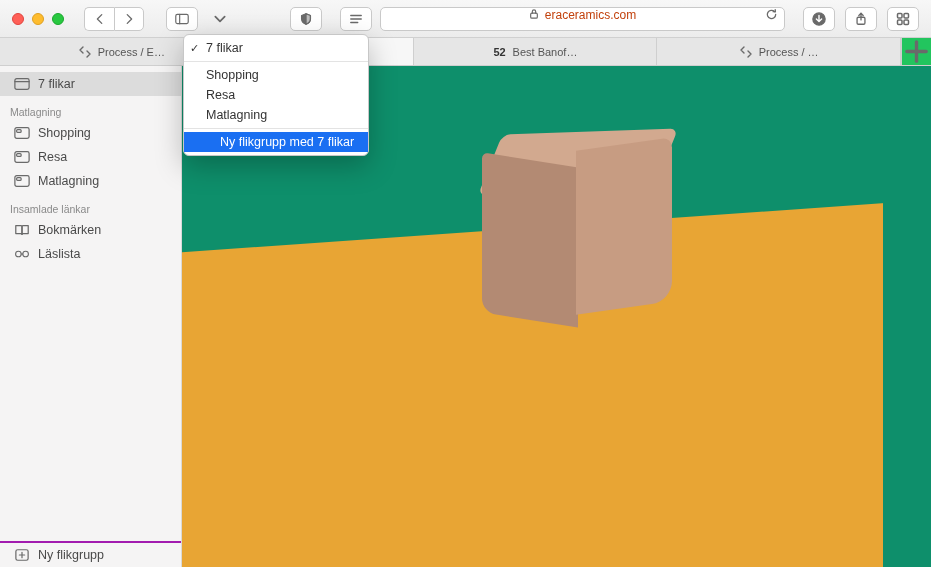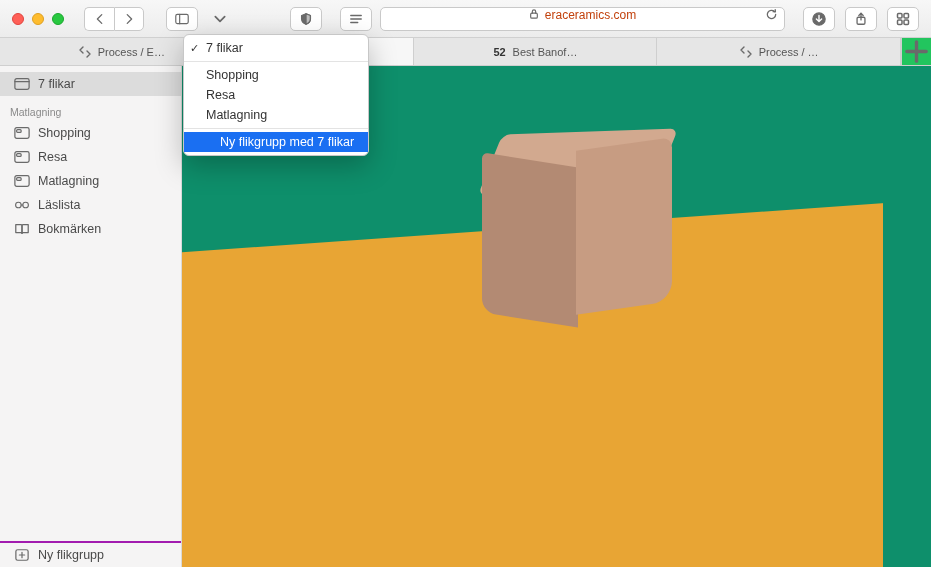--- a/index.html
+++ b/index.html
@@ -226,34 +226,35 @@
       <span>Resa</span>
     </div>
     <div class="side-item">
       <svg class="icon ico" viewBox="0 0 18 14">
           <rect x="1" y="1" width="16" height="12" rx="2"></rect>
           <rect x="3" y="3.3" width="5" height="3" rx="1"></rect>
         </svg>
       <span>Matlagning</span>
     </div>
 
+    <div class="side-section">Insamlade länkar</div>
+    <div class="side-item">
+      <svg class="icon ico" viewBox="0 0 18 14">
+          <path d="M2 2 h6 a1 1 0 0 1 1 1 V12 a1 1 0 0 0 -1 -1 H2 Z"></path>
+          <path d="M16 2 h-6 a1 1 0 0 0 -1 1 V12 a1 1 0 0 1 1 -1 H16 Z"></path>
+        </svg>
+      <span>Bokmärken</span>
+    </div>
     <div class="side-item">
       <svg class="icon ico" viewBox="0 0 20 12">
           <circle cx="5.5" cy="6" r="3.5"></circle>
           <circle cx="14.5" cy="6" r="3.5"></circle>
           <path d="M9 6 h2"></path>
         </svg>
       <span>Läslista</span>
-    </div>
-    <div class="side-item">
-      <svg class="icon ico" viewBox="0 0 18 14">
-          <path d="M2 2 h6 a1 1 0 0 1 1 1 V12 a1 1 0 0 0 -1 -1 H2 Z"></path>
-          <path d="M16 2 h-6 a1 1 0 0 0 -1 1 V12 a1 1 0 0 1 1 -1 H16 Z"></path>
-        </svg>
-      <span>Bokmärken</span>
     </div>
 
     <div class="side-footer">
       <div class="side-item">
         <svg class="icon ico" viewBox="0 0 18 16">
             <rect x="2" y="2" width="14" height="12" rx="2"></rect>
             <line x1="9" y1="5" x2="9" y2="11"></line>
             <line x1="6" y1="8" x2="12" y2="8"></line>
           </svg>
         <span>Ny flikgrupp</span>

